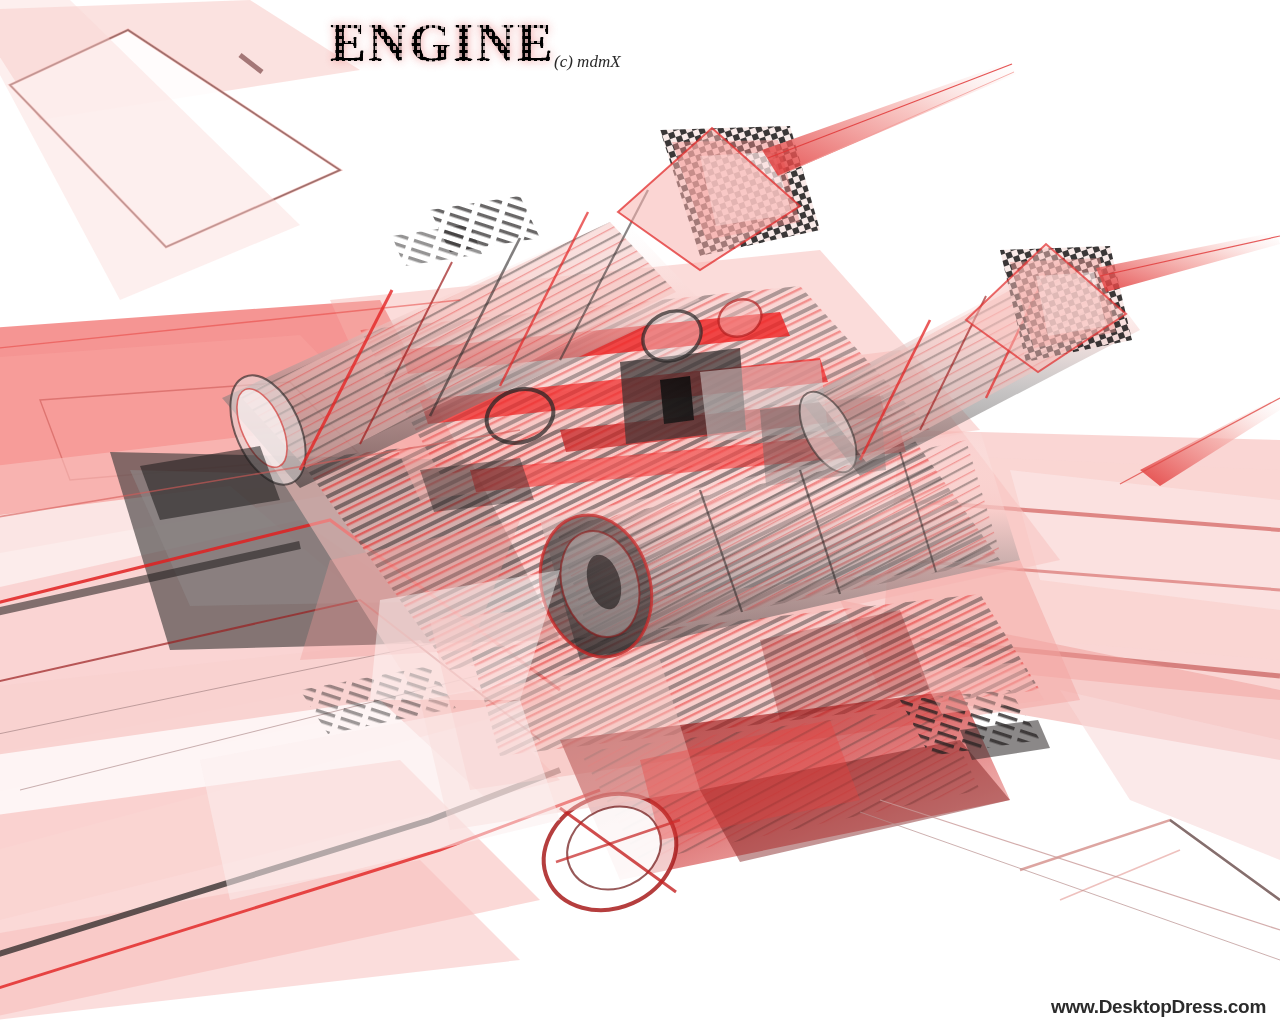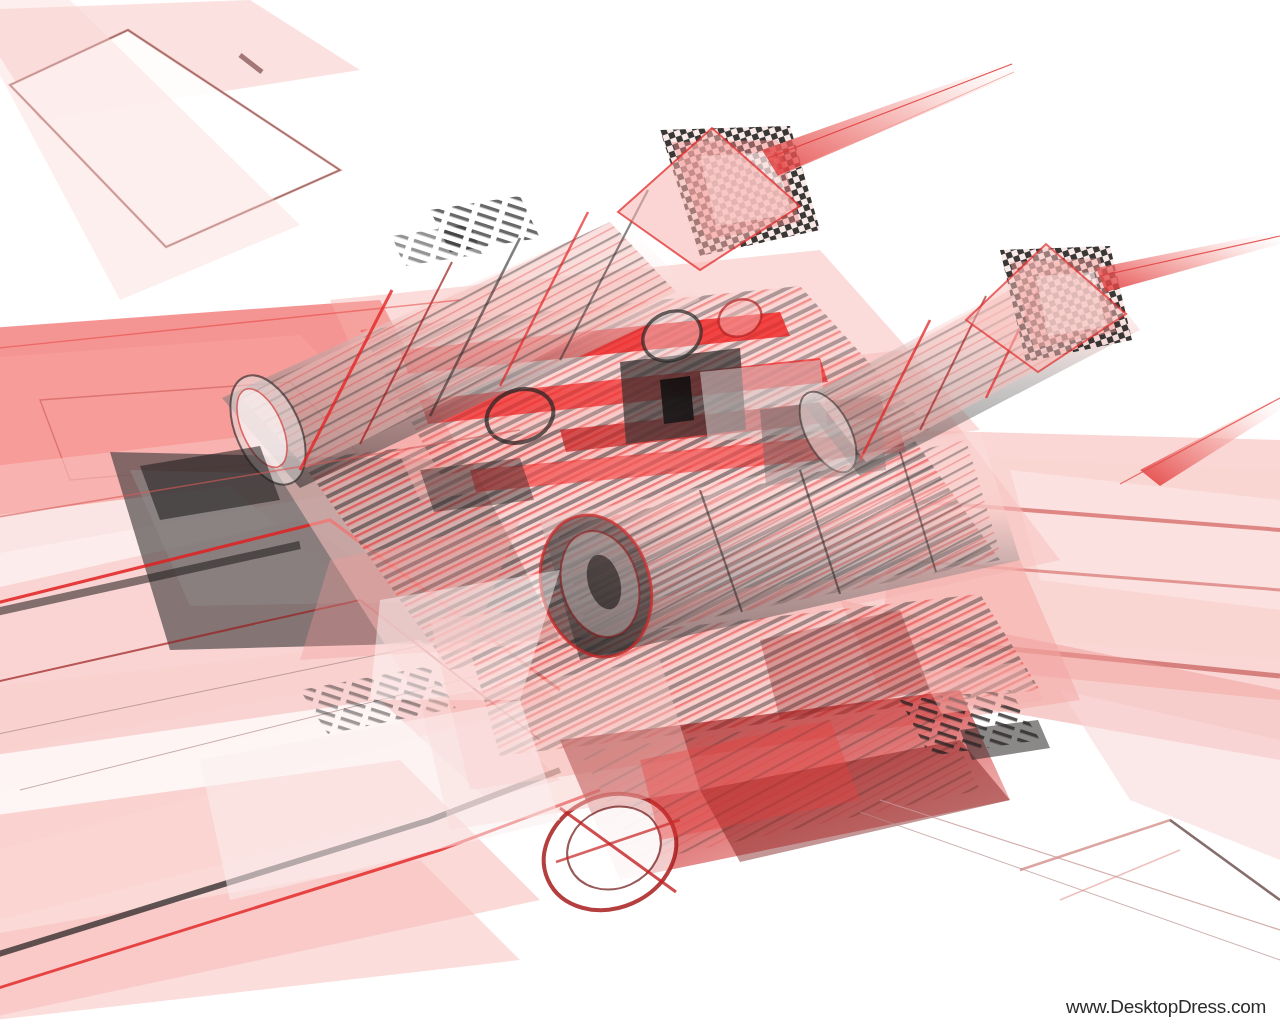--- a/index.html
+++ b/index.html
@@ -43,21 +43,21 @@
   #credit{
     position:absolute;left:224px;top:40px;
     font-family:"Liberation Serif",serif;
     font-style:italic;font-size:17px;color:#2a2a2a;white-space:nowrap;
   }
 
   
   #watermark{
     position:absolute;right:14px;bottom:6px;z-index:60;
     font-family:"Liberation Sans",sans-serif;
-    font-weight:400;font-size:19px;letter-spacing:-.3px;
+    font-weight:700;font-size:19px;letter-spacing:-.3px;
     color:#2b2b2b;
     text-shadow:
       -1.4px -1.4px 0 #fff, 1.4px -1.4px 0 #fff,
       -1.4px  1.4px 0 #fff, 1.4px  1.4px 0 #fff,
        0 -1.6px 0 #fff, 0 1.6px 0 #fff,
       -1.6px 0 0 #fff, 1.6px 0 0 #fff;
     pointer-events:none;white-space:nowrap;
   }
 </style>
 </head>
@@ -285,16 +285,22 @@
       <polygon points="640,760 830,720 860,800 660,840" fill="#e8403c" fill-opacity=".35"></polygon>
       <polygon points="760,640 900,610 930,690 780,720" fill="#8b1717" fill-opacity=".3"></polygon>
       <polygon points="140,466 260,446 280,500 160,520" fill="#1c1919" fill-opacity=".55"></polygon>
       <polygon points="420,470 520,458 534,500 434,512" fill="#2a2525" fill-opacity=".45"></polygon>
       <line x1="-20" y1="520" x2="520" y2="430" stroke="#d55a56" stroke-width="1.6" stroke-opacity=".6"></line>
       <line x1="-20" y1="350" x2="460" y2="300" stroke="#e53c38" stroke-width="1.4" stroke-opacity=".5"></line>
       <circle cx="640" cy="520" r="160" fill="url(#gHalo)" opacity=".35"></circle>
     </g>
   </svg>
 
+  <div id="title-block">
+    <div id="title-glow">ENGINE</div>
+    <div id="title-fallback">ENGINE</div>
+    <div id="title-main">ENGINE</div>
+    <div id="credit">(c) mdmX</div>
+  </div>
 
   <div id="watermark">www.DesktopDress.com</div>
 
 </div>
 
 </body></html>

